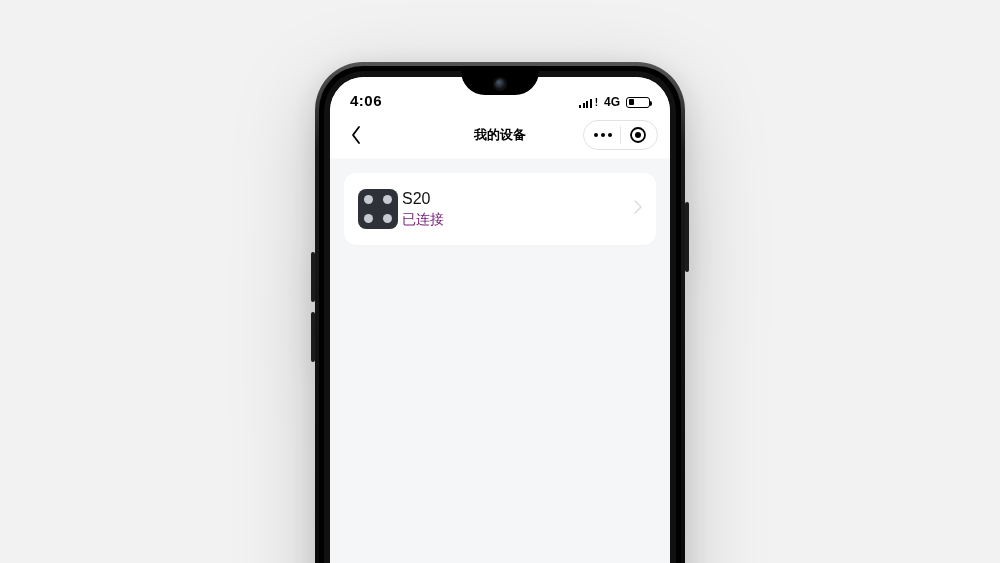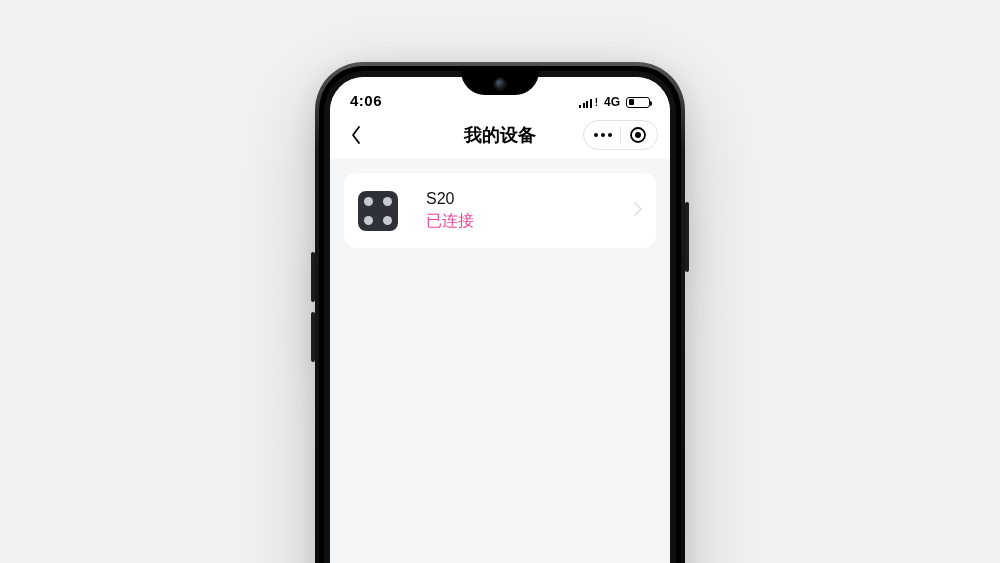--- a/index.html
+++ b/index.html
@@ -95,58 +95,58 @@
     height: 48px;
     background:#fff;
     display:flex;
     align-items:center;
     padding: 0 12px;
     position:relative;
     border-bottom: 1px solid rgba(0,0,0,0.02);
   }
   .header .title {
     position:absolute; left:0; right:0; text-align:center;
-    font-size:18px; font-weight:600; color:#000;
+    font-size:13px; font-weight:600; color:#000;
     pointer-events:none;
   }
   .back { width:28px; height:28px; display:flex; align-items:center; justify-content:center; cursor:pointer;}
   .header .right-actions {
     margin-left:auto; display:flex; align-items:center; gap:2px;
     border:1px solid #e2e2e2; border-radius:18px; height:30px; padding:0 4px;
     background:#fff;
   }
   .hact { width:30px; height:28px; display:flex; align-items:center; justify-content:center; cursor:pointer;}
   .hdiv { width:1px; height:18px; background:#e6e6e6;}
 
   
   .content { padding: 14px 14px 0; }
   .card {
     background:#fff;
     border-radius:12px;
     padding: 16px 14px;
     display:flex;
     align-items:center;
-    gap:28px;
+    gap:4px;
     box-shadow: 0 1px 2px rgba(0,0,0,.02);
     cursor:pointer;
   }
   .device-icon {
     width:40px; height:40px; border-radius:8px;
     background:#2e3238;
     position:relative;
     flex:0 0 auto;
   }
   .device-icon::before, .device-icon::after {
     content:""; position:absolute; background:#c7cbd1; border-radius:50%;
   }
   .device-icon .d { position:absolute; width:9px; height:9px; background:#c7cbd1; border-radius:50%;}
   .d.tl{top:6px;left:6px;} .d.tr{top:6px;right:6px;} .d.bl{bottom:6px;left:6px;} .d.br{bottom:6px;right:6px;}
   .device-text { flex:1 1 auto; min-width:0;}
   .device-name { font-size:16px; color:#111; font-weight:500; line-height:1.2;}
-  .device-status { font-size:16px; color:#ec4899; margin-top:3px;}
+  .device-status { font-size:14px; color:#701a75; margin-top:3px;}
   .chev { flex:0 0 auto; opacity:.35;}
 
 </style>
 </head>
 <body>
 
 <div class="phone-wrap">
   <div class="phone-outer"></div>
   <div class="phone-mid"></div>
   <div class="phone-inner"></div>

